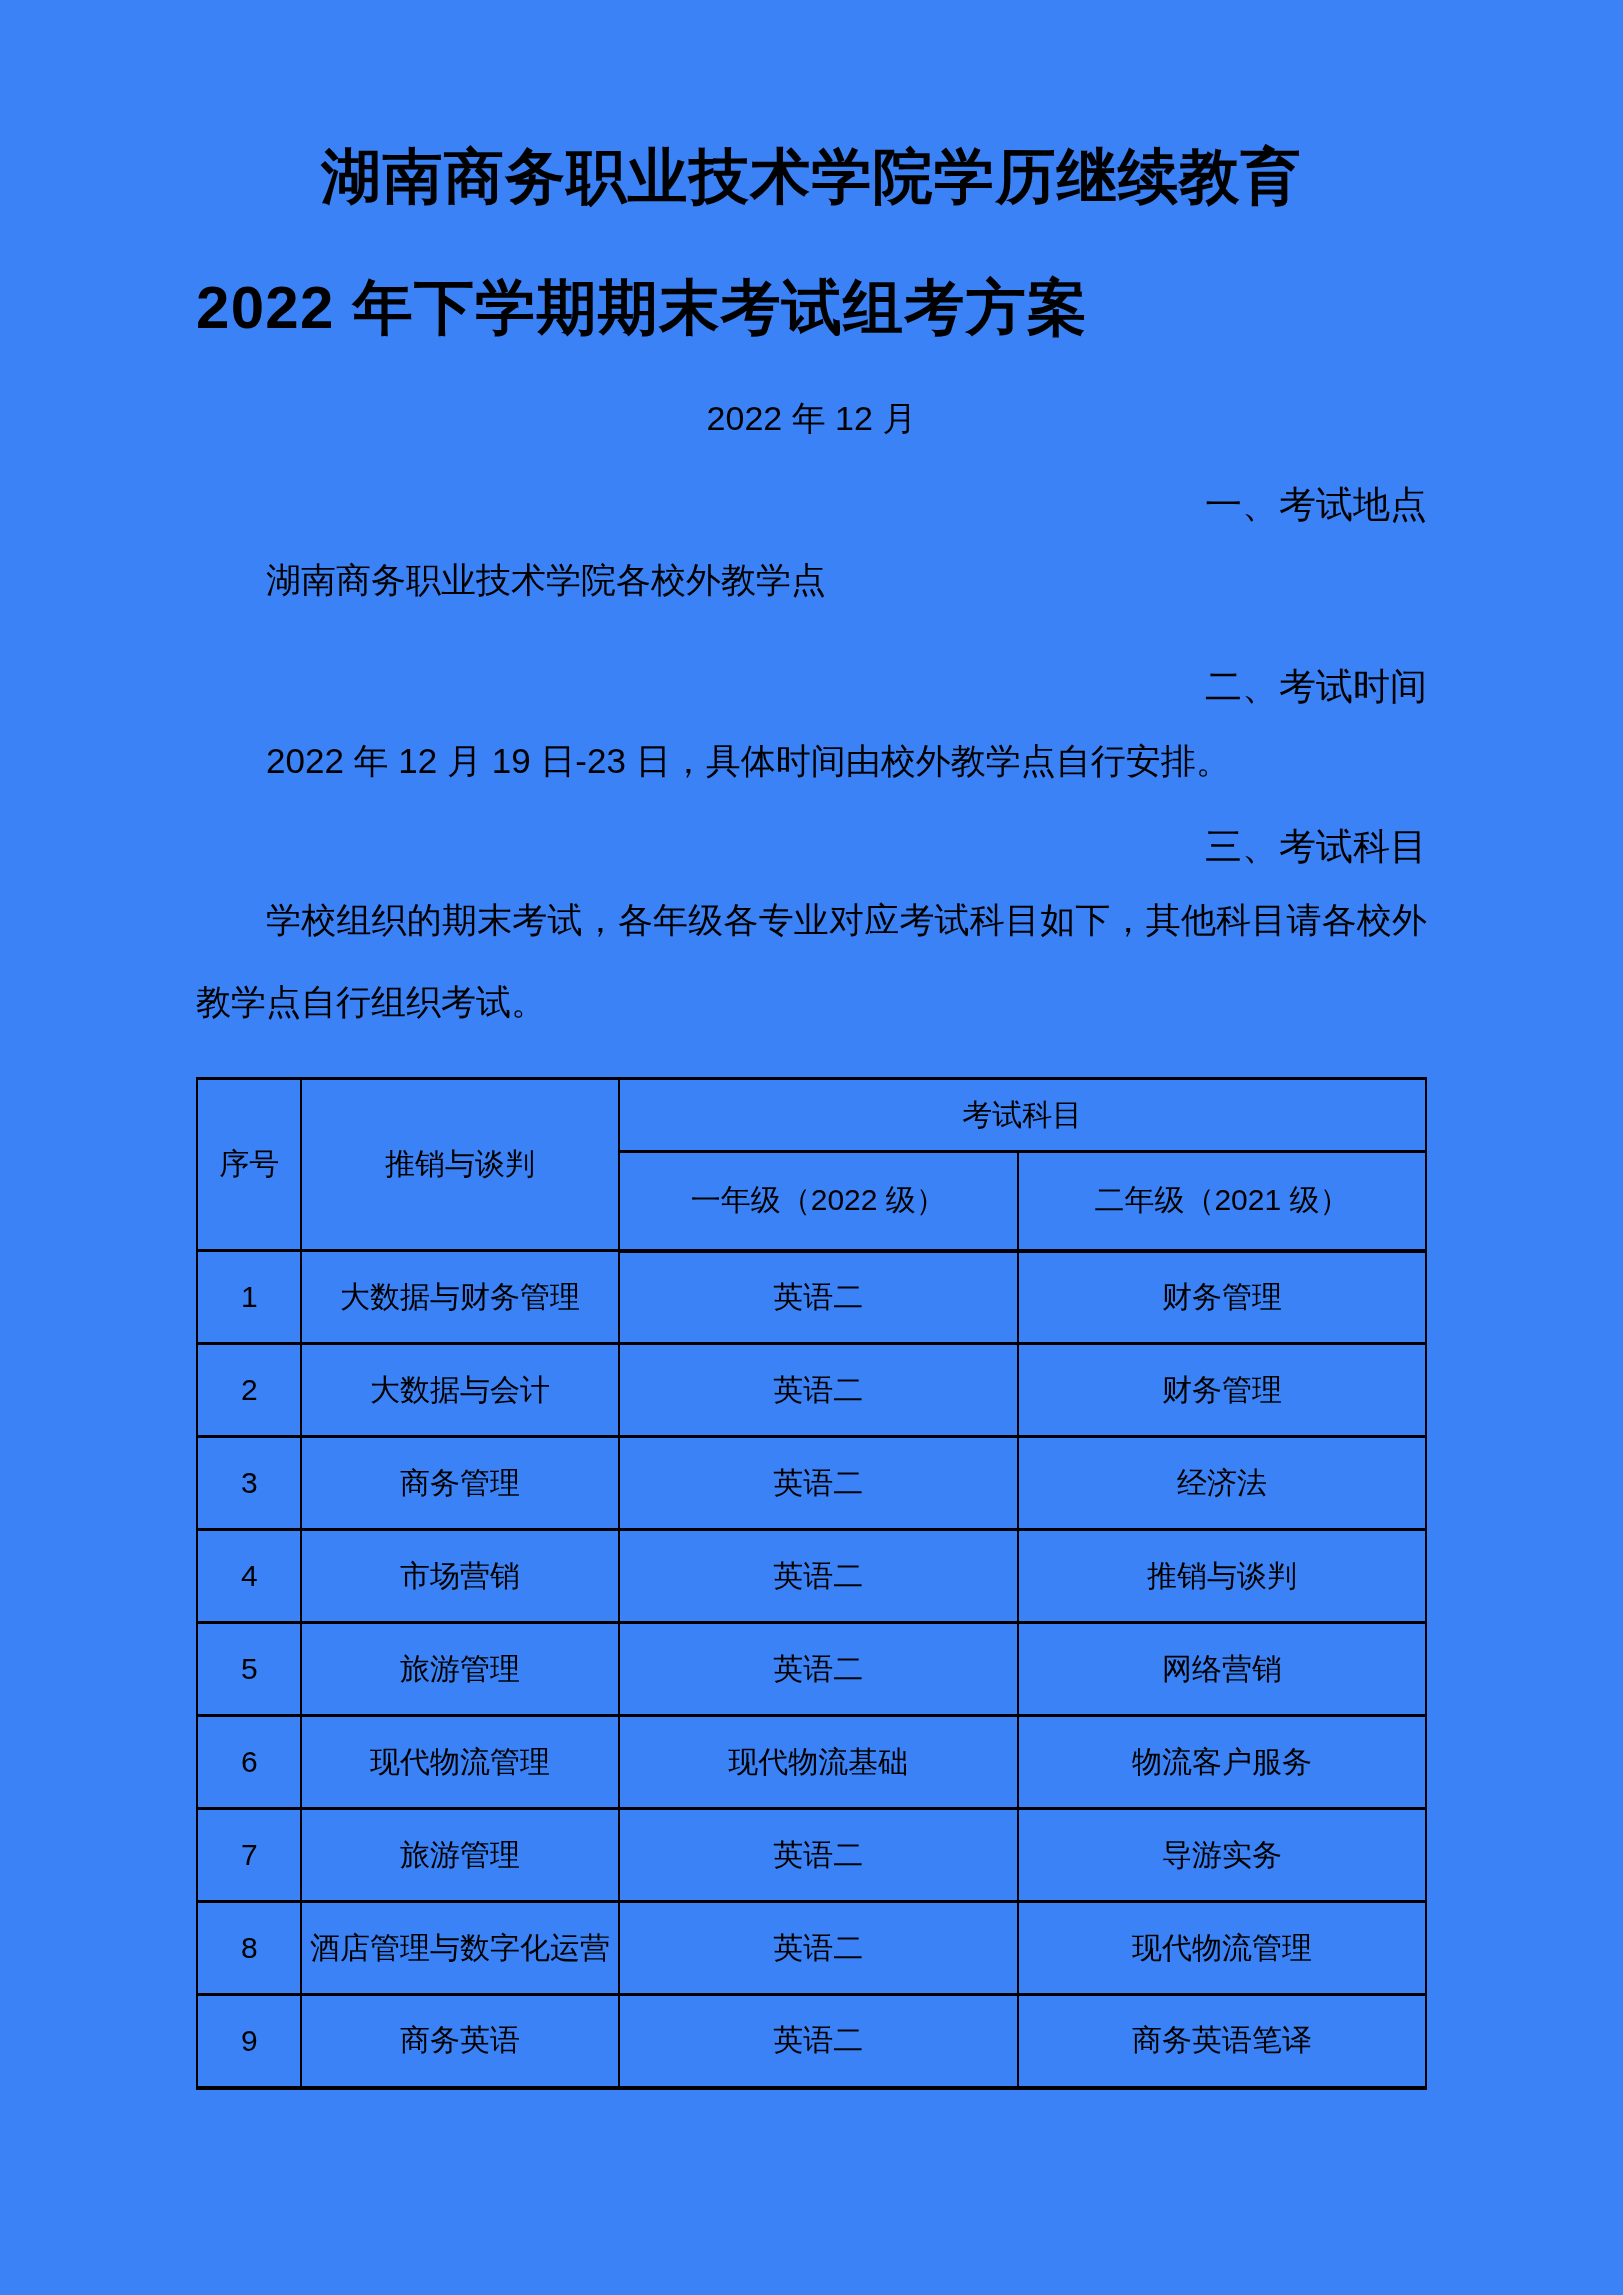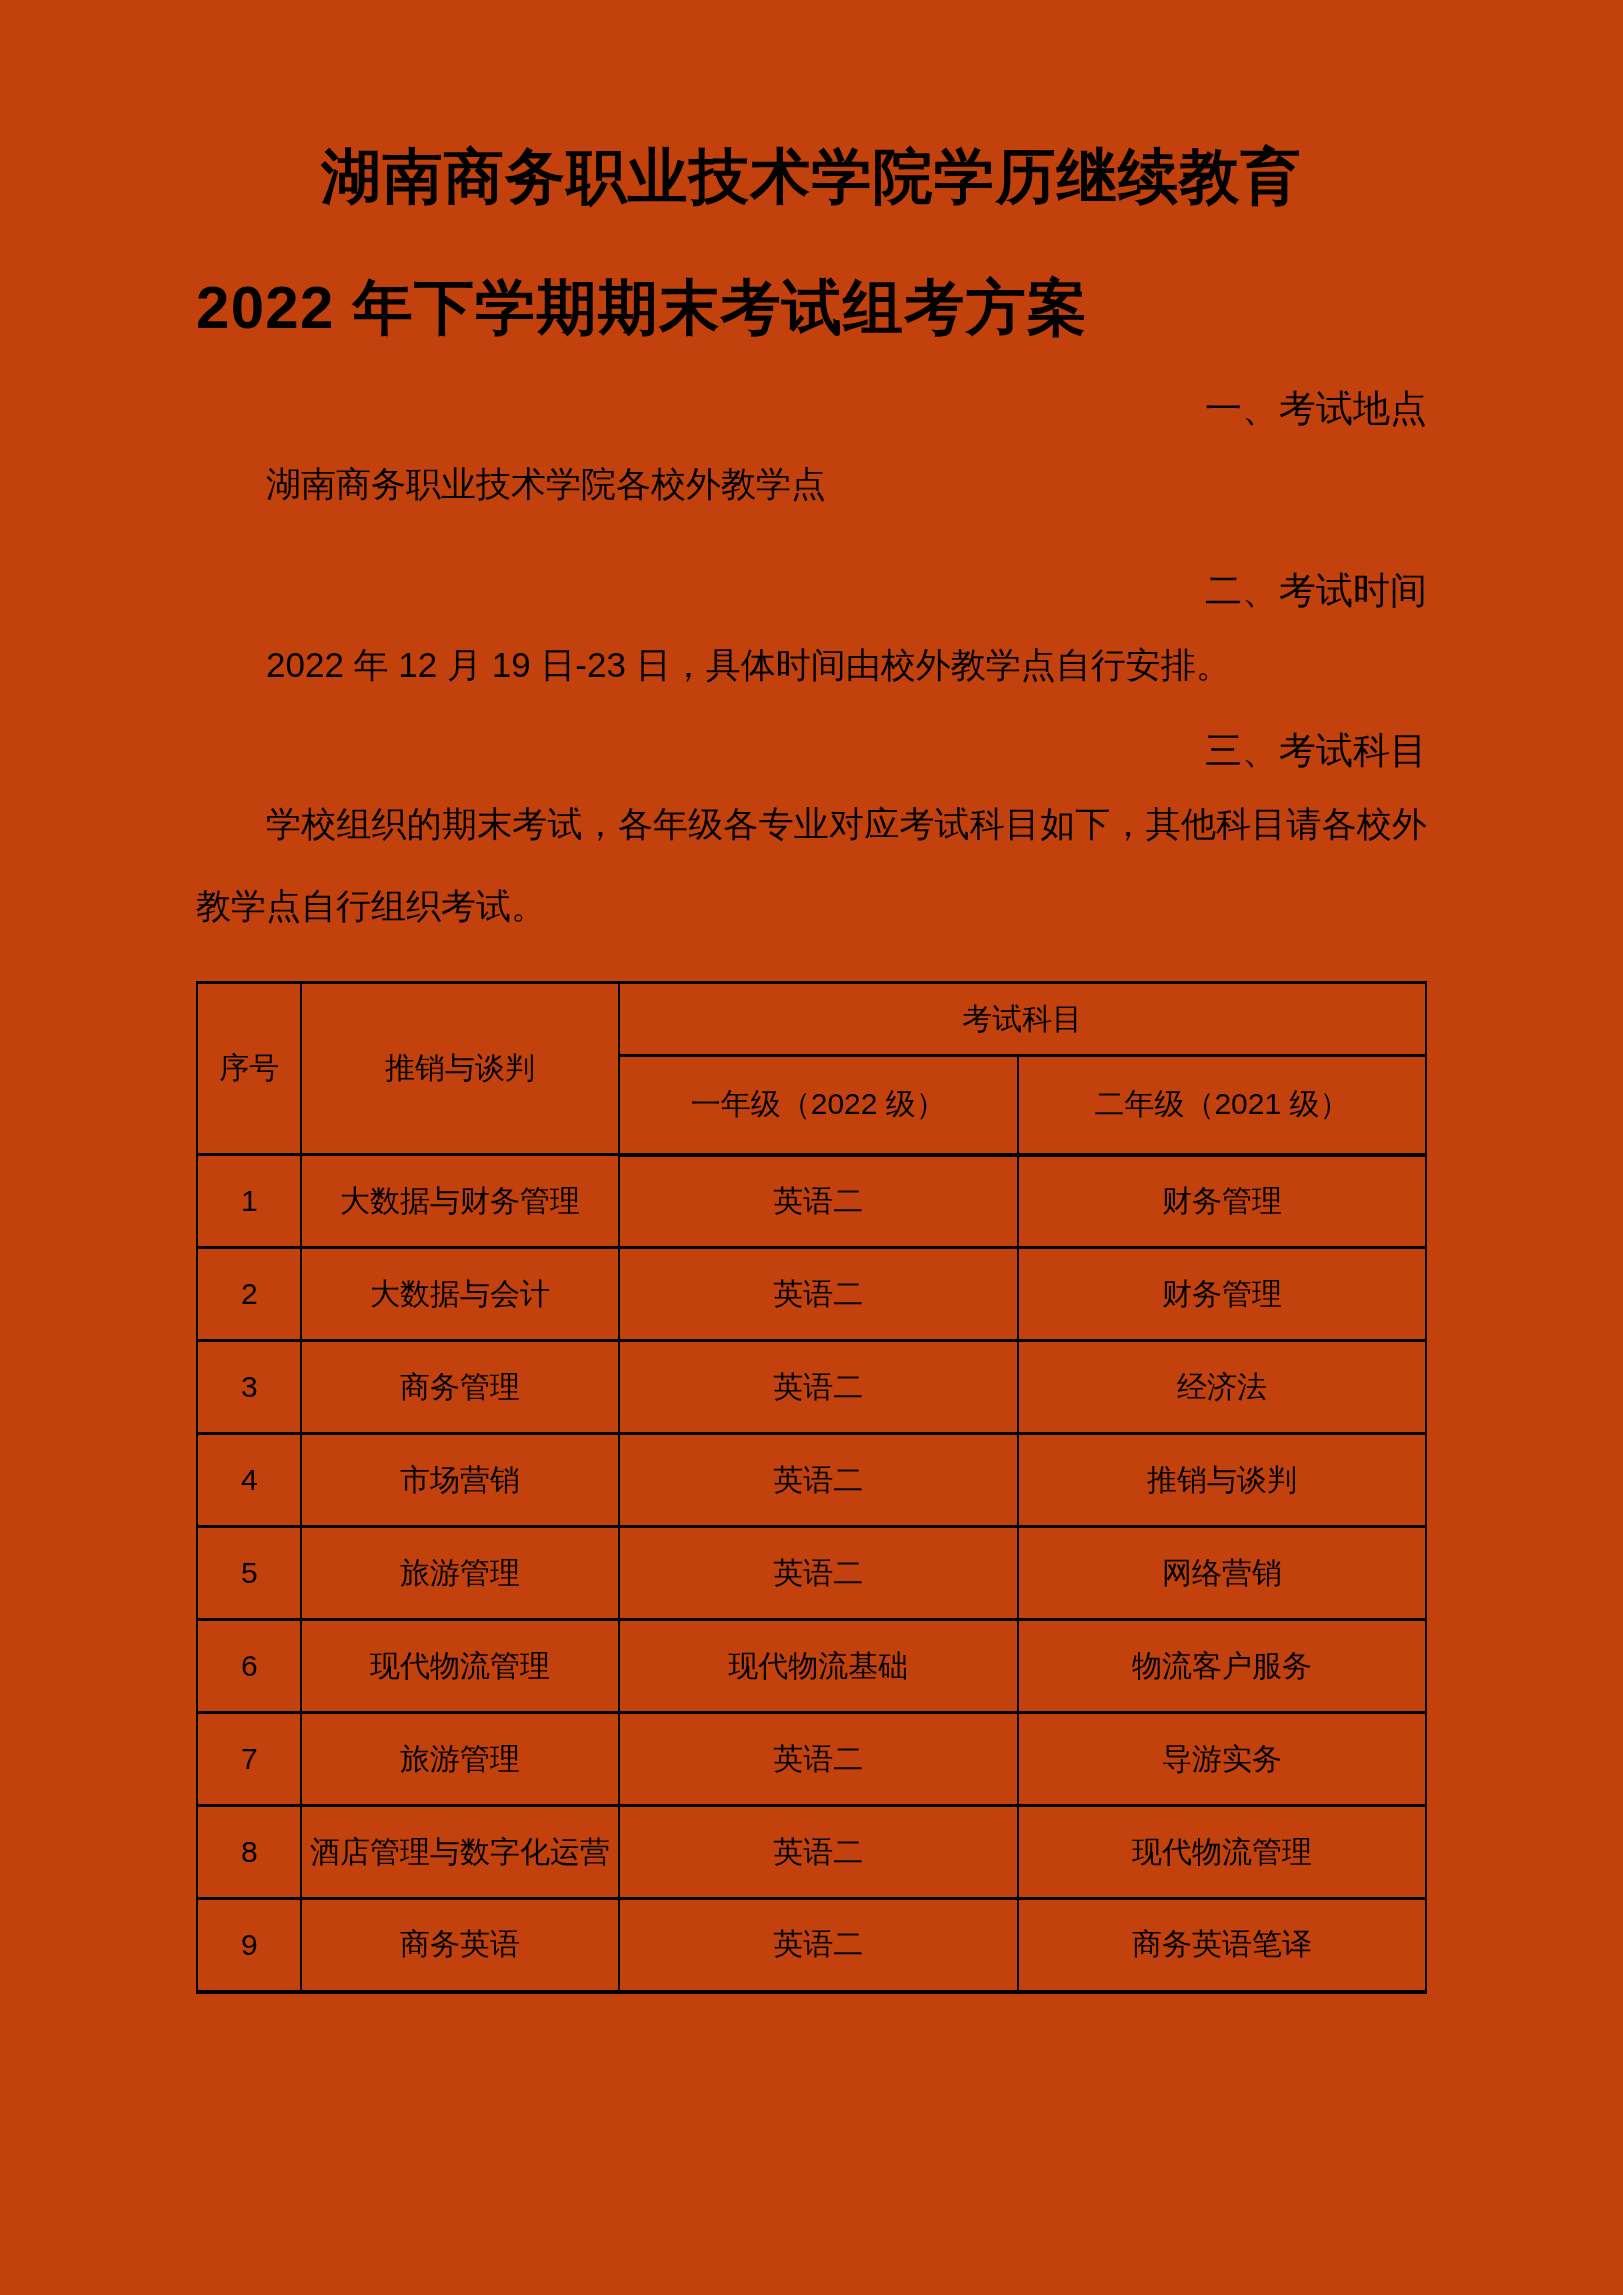--- a/index.html
+++ b/index.html
@@ -1,21 +1,21 @@
 <!DOCTYPE html>
 <html style="font-size:10.5px"><head>
 <meta charset="utf-8">
 <style>
   * { margin: 0; padding: 0; box-sizing: border-box; }
   html, body { background: #ffffff; }
   .page {
     position: relative;
     width: 1623px;
     height: 2295px;
-    background: #c2410c;
+    background: #3b82f6;
     color: #000000;
     font-family: "Liberation Sans", sans-serif;
     padding: 141px 196px 0 196px;
     overflow: hidden;
   }
   .doc-title {
     font-size: 60px;
     font-weight: bold;
     text-align: center;
     line-height: 72px;
@@ -98,20 +98,21 @@
   col.c-g1 { width: 32.5%; }
   col.c-g2 { width: 33.2%; }
 </style>
 </head>
 <body>
 
 <div class="page">
 
   <div class="doc-title">湖南商务职业技术学院学历继续教育</div>
   <div class="doc-subtitle">2022 年下学期期末考试组考方案</div>
+  <div class="doc-date">2022 年 12 月</div>
 
   <div class="sec-heading h1">一、考试地点</div>
   <div class="sec-body">湖南商务职业技术学院各校外教学点</div>
 
   <div class="sec-heading h2">二、考试时间</div>
   <div class="sec-body">2022 年 12 月 19 日-23 日，具体时间由校外教学点自行安排。</div>
 
   <div class="sec-heading h3">三、考试科目</div>
   <div class="sec-para">学校组织的期末考试，各年级各专业对应考试科目如下，其他科目请各校外教学点自行组织考试。</div>
 

